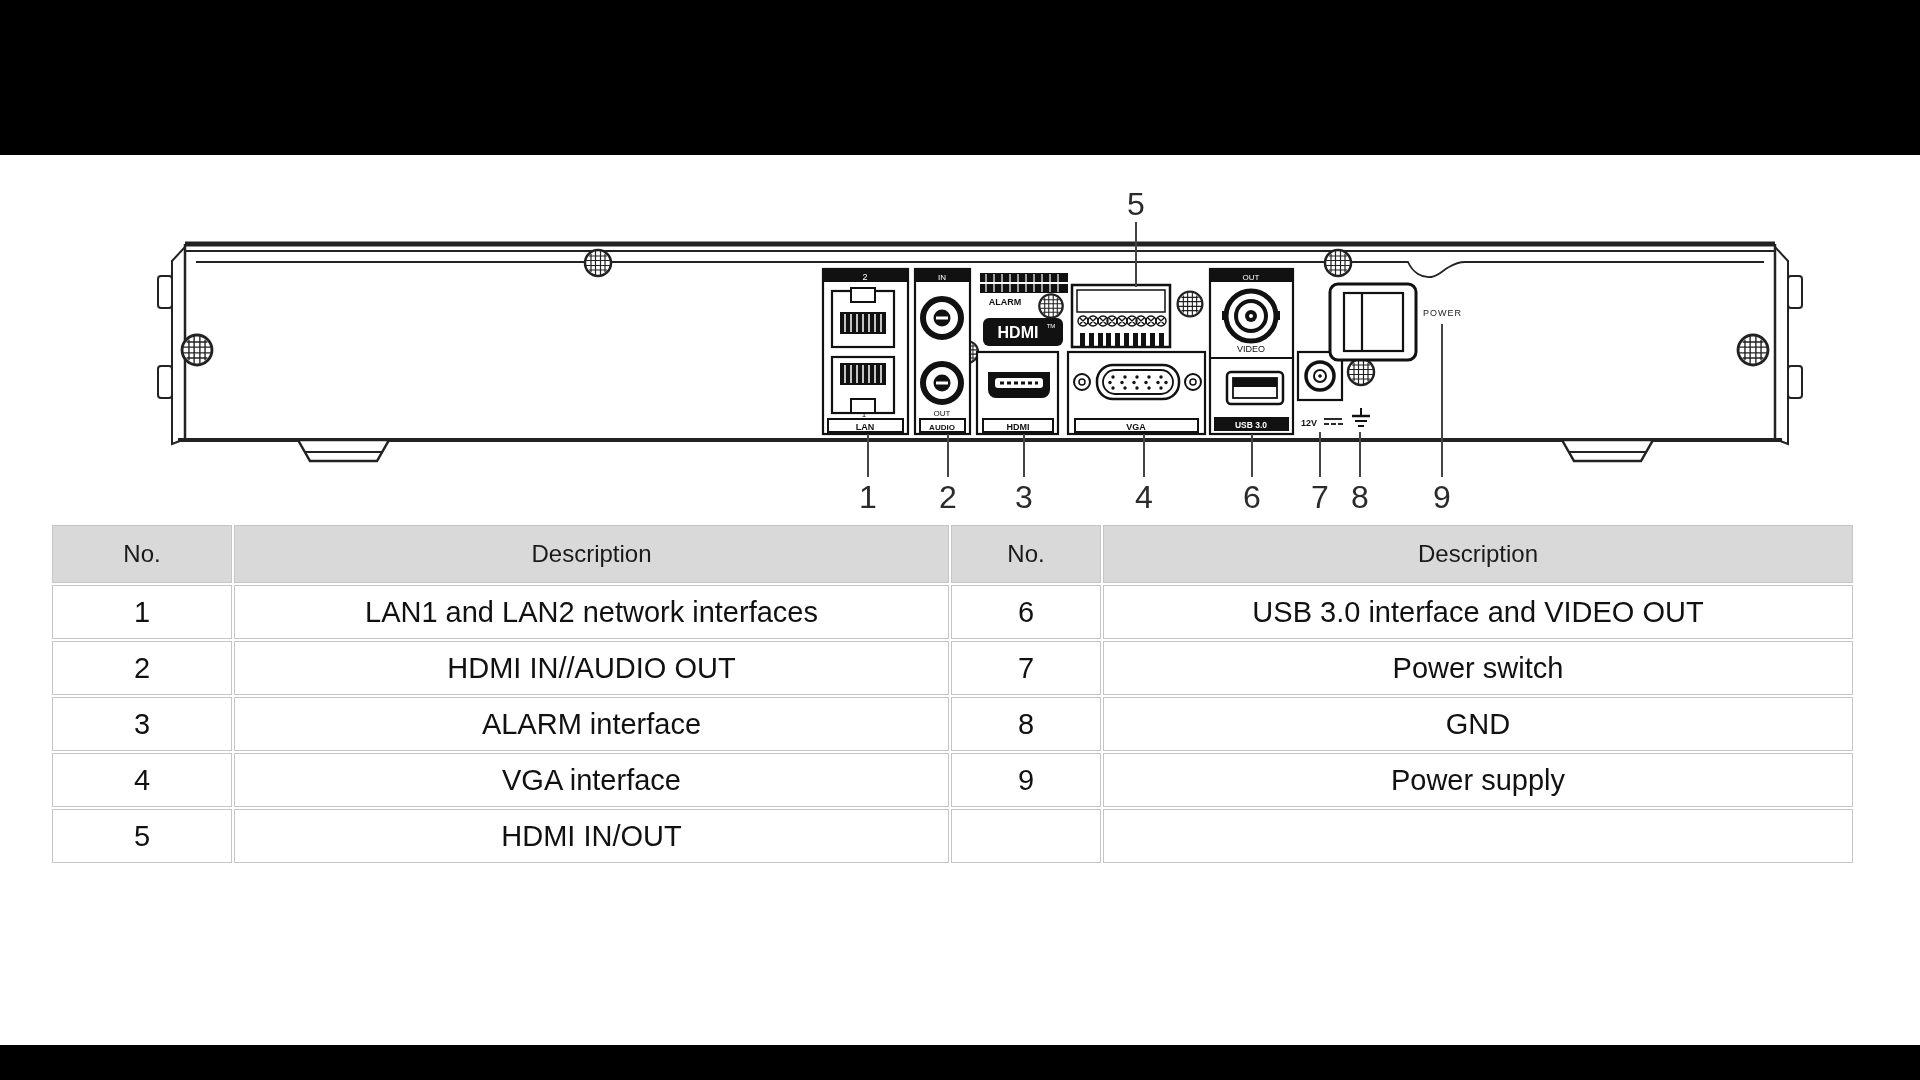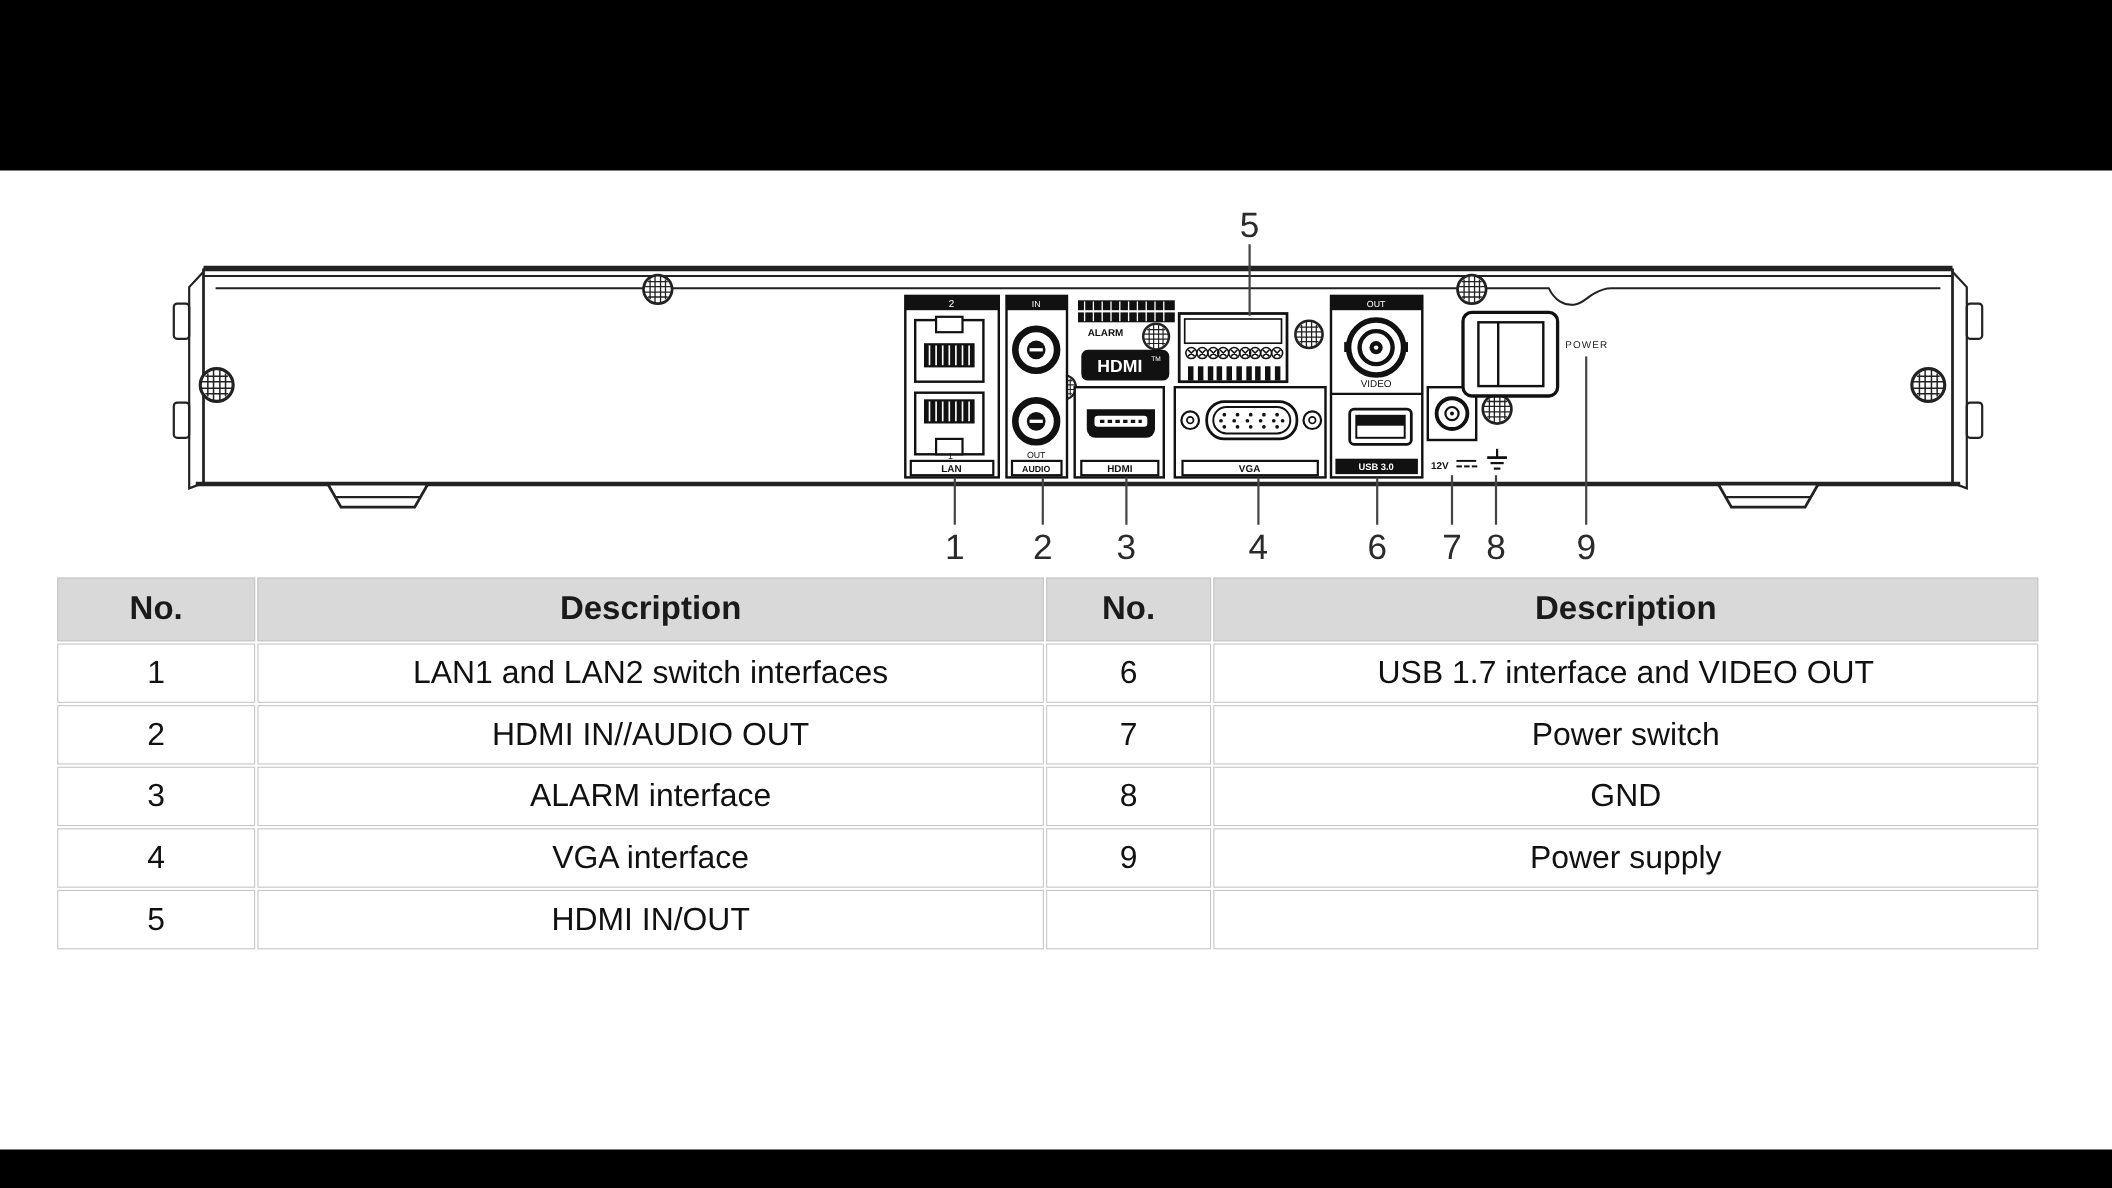--- a/index.html
+++ b/index.html
@@ -19,21 +19,21 @@
     position:absolute;left:50px;top:368px;
     border-collapse:separate;border-spacing:2.5px;
     table-layout:fixed;
   }
   .port-table th,.port-table td{
     border:1.6px solid #c6c6c6;background:#fff;text-align:center;
     vertical-align:middle;color:#111;overflow:hidden;white-space:nowrap;
     padding:0 4px;
   }
   .port-table th{
-    background:#d9d9d9;font-weight:bold;font-size:30px;height:56px;color:#1a1a1a;
+    background:#d9d9d9;font-weight:normal;font-size:24px;height:56px;color:#1a1a1a;
   }
   .port-table td{font-size:29px;height:52px;font-weight:400;}
   .c-no1{width:180px;} .c-desc1{width:715px;} .c-no2{width:150px;} .c-desc2{width:750px;}
 </style>
 </head>
 <body>
 
 <div class="bar top"></div>
 <div class="bar bottom"></div>
 
@@ -323,23 +323,23 @@
     </colgroup>
     <tbody>
         <tr>
       <th>No.</th>
       <th>Description</th>
       <th>No.</th>
       <th>Description</th>
     </tr>
     <tr>
       <td>1</td>
-      <td>LAN1 and LAN2 switch interfaces</td>
+      <td>LAN1 and LAN2 network interfaces</td>
       <td>6</td>
-      <td>USB 1.7 interface and VIDEO OUT</td>
+      <td>USB 3.0 interface and VIDEO OUT</td>
     </tr>
     <tr>
       <td>2</td>
       <td>HDMI IN//AUDIO OUT</td>
       <td>7</td>
       <td>Power switch</td>
     </tr>
     <tr>
       <td>3</td>
       <td>ALARM interface</td>

